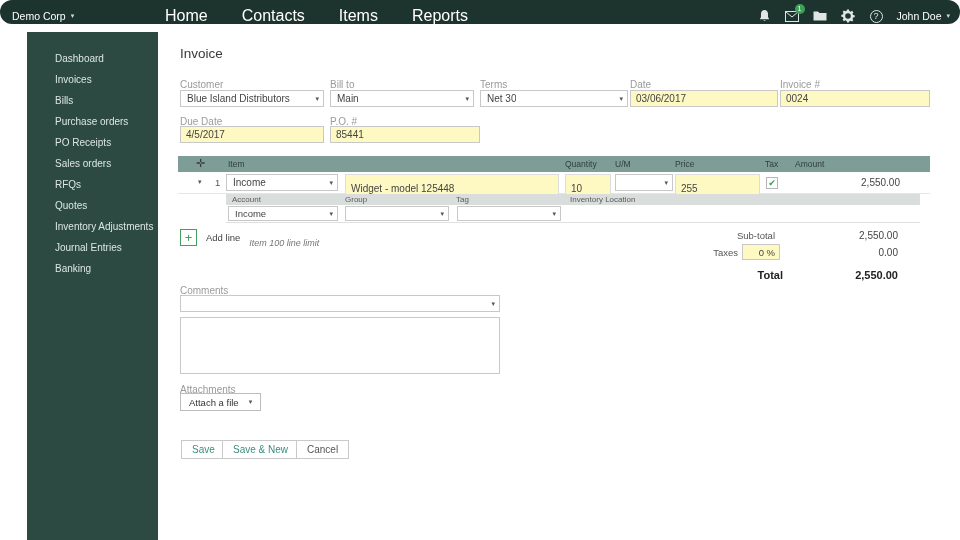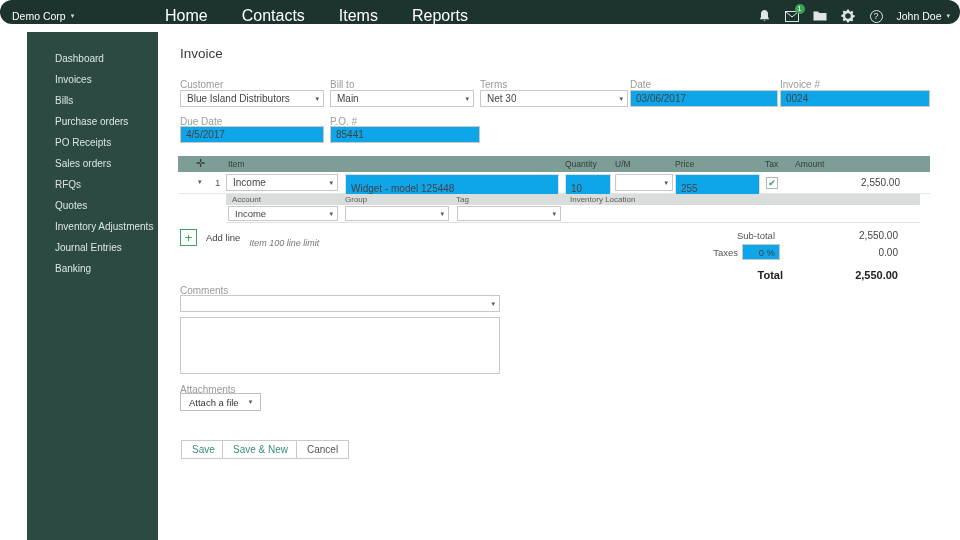--- a/index.html
+++ b/index.html
@@ -50,21 +50,21 @@
     font-size:10px; color:#dce6e3; padding:5px 10px 5px 28px; cursor:pointer;
     white-space:nowrap;
   }
 
   
   .main { position:absolute; top:32px; left:158px; width:802px; height:508px; background:#fff; }
   .page-title { position:absolute; left:22px; top:14px; font-size:13.5px; color:#3a3a3a; }
 
   .lbl { position:absolute; font-size:10px; color:#9a9a9a; }
   .inp {
-    position:absolute; height:17px; border:1px solid #c8c8c8; background:#0ea5e9;
+    position:absolute; height:17px; border:1px solid #c8c8c8; background:#fef9c3;
     font-size:10px; color:#444; padding:0 5px; font-family:"Liberation Sans", sans-serif;
     outline:none;
   }
   .sel {
     position:absolute; height:17px; border:1px solid #c8c8c8; background:#fff;
     font-size:10px; color:#444; padding:0 4px 0 6px;
     display:flex; align-items:center; justify-content:space-between; cursor:pointer;
   }
   .caret { color:#555; font-size:7px; margin-left:4px; flex-shrink:0; }
   .sel-text { white-space:nowrap; overflow:hidden; }

